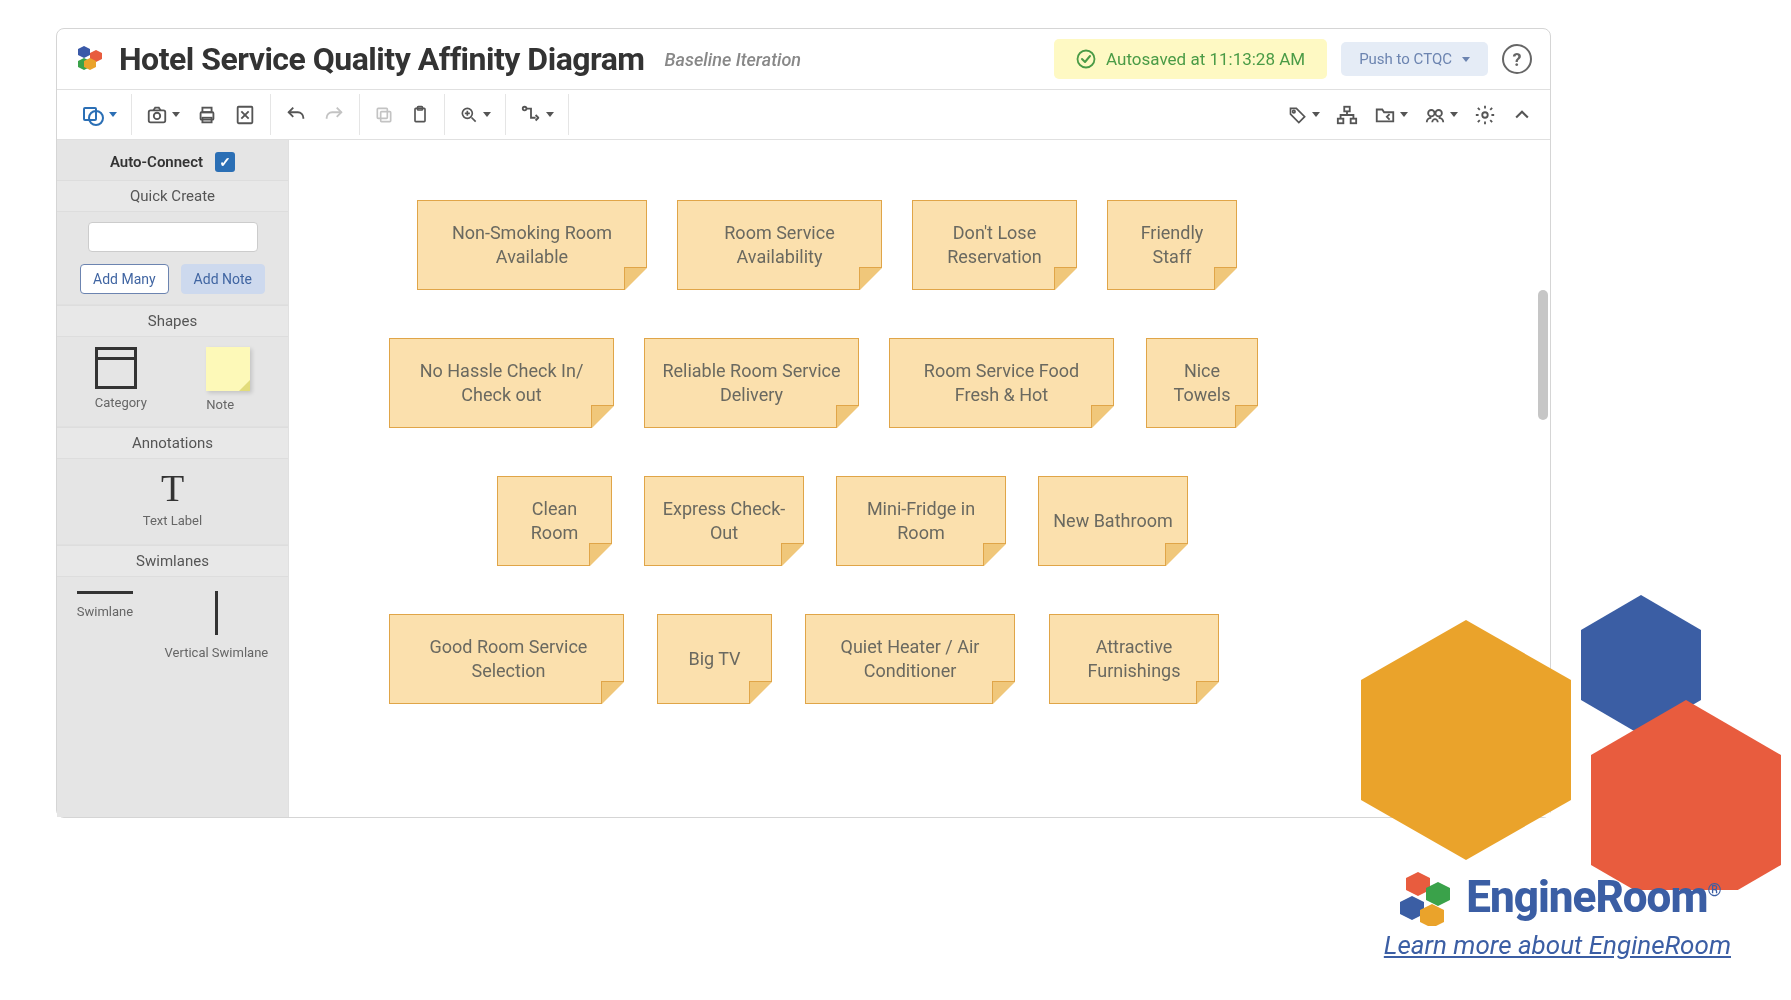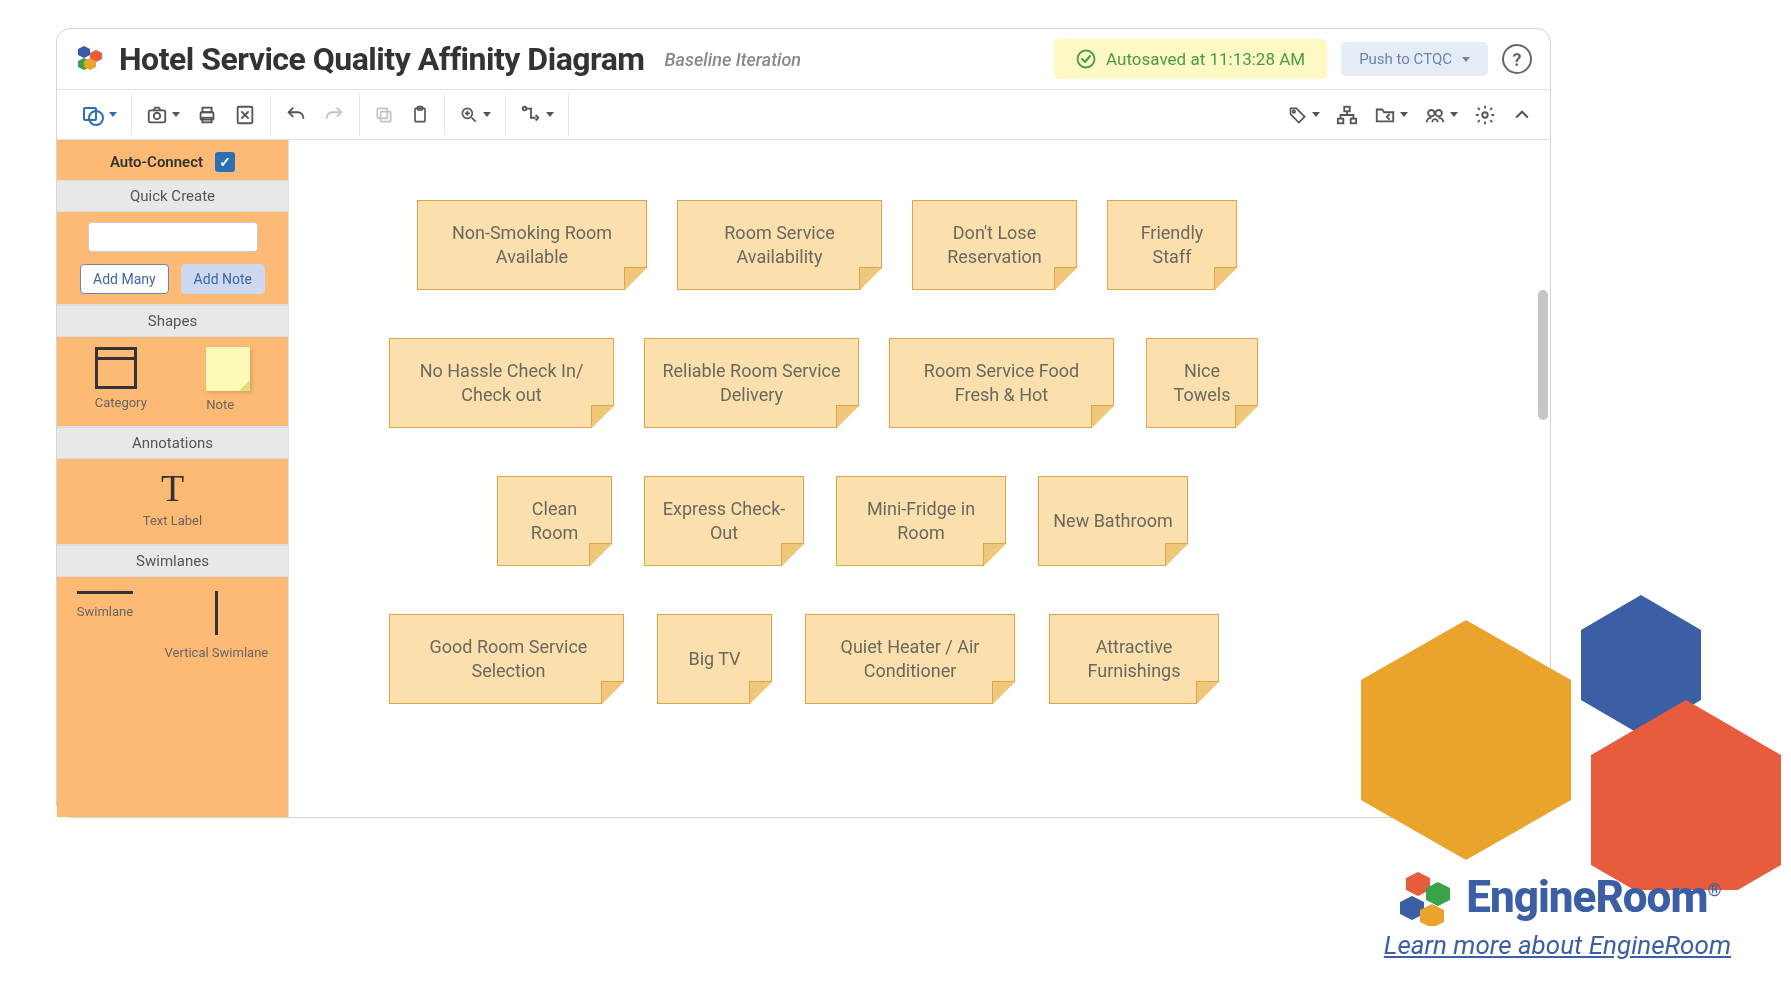--- a/index.html
+++ b/index.html
@@ -12,21 +12,21 @@
     overflow: hidden;
   }
 
   .app-window {
     position: absolute;
     left: 56px;
     top: 28px;
     width: 1495px;
     height: 790px;
     border: 1px solid #d5d5d5;
-    border-radius: 14px;
+    border-radius: 8px;
     background: #fff;
     display: flex;
     flex-direction: column;
   }
 
   
   .header-bar {
     display: flex;
     align-items: center;
     padding: 10px 18px;
@@ -114,21 +114,21 @@
   .tb-spacer { flex: 1; }
   .caret-down { width:0; height:0; border-left:4px solid transparent; border-right:4px solid transparent; border-top:5px solid currentColor; }
 
   
   .body-row { flex:1; display:flex; overflow:hidden; }
 
   
   .sidebar {
     width: 232px;
     border-right: 1px solid #e0e0e0;
-    background: #fdba74;
+    background: #e5e5e5;
     font-size: 15px;
     color: #555;
     padding-top: 4px;
     overflow-y:auto;
   }
   .auto-connect-row {
     display:flex; align-items:center; justify-content:center;
     gap:12px; padding: 8px 0; font-weight:600; color:#333;
   }
   .checkbox {

